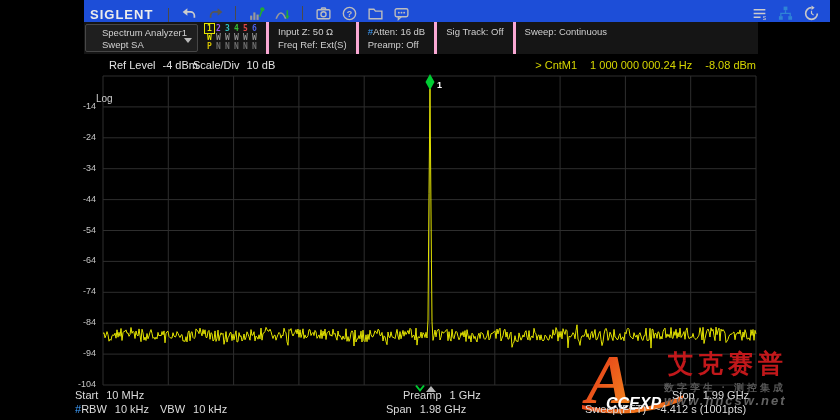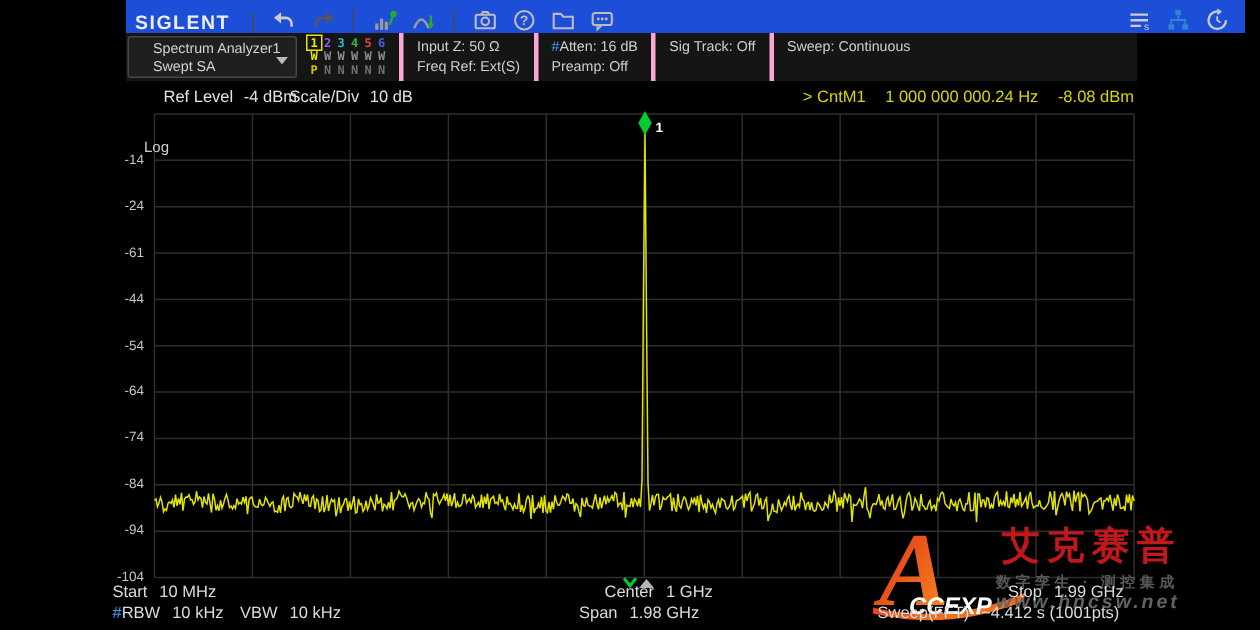--- a/index.html
+++ b/index.html
@@ -245,41 +245,41 @@
         <line x1="0" y1="278.1" x2="653" y2="278.1" stroke="#2e2e2e" stroke-width="1"></line>
         <line x1="0" y1="309" x2="653" y2="309" stroke="#2e2e2e" stroke-width="1"></line>
         <polyline points="0,257.6 1,256.7 2,261.8 3,259.2 4,255.6 5,258.7 6,265.2 7,263.2 8,264.3 9,259.6 10,258.7 11,259.6 12,257.2 13,262.2 14,253.8 15,261.2 16,256.3 17,260.3 18,252.5 19,264.5 20,256.7 21,255.3 22,255.4 23,253.9 24,257.2 25,257.0 26,260.3 27,258.6 28,251.5 29,257.3 30,255.3 31,256.3 32,262.5 33,255.0 34,258.9 35,260.0 36,252.9 37,259.4 38,265.7 39,253.2 40,256.8 41,264.1 42,261.0 43,264.5 44,257.5 45,262.8 46,260.0 47,256.2 48,253.6 49,257.4 50,262.3 51,261.3 52,263.3 53,261.1 54,262.9 55,256.4 56,260.0 57,259.0 58,260.0 59,255.5 60,258.9 61,254.9 62,266.8 63,257.4 64,255.7 65,255.3 66,260.5 67,261.7 68,262.0 69,262.1 70,256.7 71,260.0 72,261.1 73,260.3 74,255.6 75,257.3 76,259.8 77,261.5 78,259.2 79,258.6 80,265.1 81,264.7 82,265.6 83,260.7 84,265.9 85,256.8 86,254.9 87,264.8 88,256.6 89,255.7 90,261.5 91,262.5 92,261.6 93,252.9 94,254.5 95,255.2 96,257.7 97,252.1 98,256.6 99,259.9 100,253.5 101,258.1 102,253.8 103,261.4 104,261.6 105,255.7 106,254.4 107,263.3 108,256.7 109,257.6 110,265.0 111,264.1 112,254.9 113,265.4 114,262.4 115,254.1 116,264.7 117,259.8 118,256.8 119,258.5 120,257.3 121,268.3 122,263.4 123,255.6 124,266.1 125,261.7 126,260.1 127,256.7 128,256.5 129,264.6 130,258.2 131,263.8 132,259.0 133,254.8 134,266.0 135,265.5 136,256.6 137,260.5 138,259.7 139,265.0 140,263.3 141,258.0 142,263.8 143,261.3 144,255.8 145,258.1 146,260.8 147,264.2 148,253.6 149,259.4 150,258.9 151,255.7 152,264.9 153,260.1 154,261.1 155,263.2 156,258.8 157,262.9 158,252.1 159,264.2 160,257.5 161,256.9 162,255.4 163,251.4 164,253.4 165,255.0 166,255.2 167,253.2 168,255.6 169,259.4 170,262.5 171,259.5 172,259.1 173,264.2 174,261.2 175,258.5 176,256.4 177,257.8 178,262.2 179,259.2 180,259.8 181,252.2 182,255.8 183,256.8 184,265.8 185,269.3 186,253.5 187,254.5 188,252.6 189,257.7 190,260.0 191,257.8 192,256.3 193,253.6 194,257.9 195,253.0 196,261.3 197,253.8 198,261.5 199,258.2 200,252.8 201,262.6 202,258.9 203,261.7 204,261.3 205,259.6 206,253.7 207,253.8 208,259.5 209,257.6 210,256.4 211,259.6 212,254.4 213,256.0 214,262.3 215,260.6 216,258.9 217,262.4 218,253.8 219,262.6 220,255.1 221,259.9 222,253.1 223,263.5 224,256.9 225,255.9 226,254.9 227,259.5 228,258.8 229,260.2 230,253.2 231,258.3 232,257.3 233,261.2 234,264.2 235,255.0 236,260.1 237,259.4 238,261.3 239,263.7 240,260.0 241,262.8 242,262.9 243,252.8 244,265.3 245,260.6 246,265.4 247,262.7 248,256.8 249,254.8 250,256.8 251,270.0 252,254.0 253,266.0 254,263.1 255,262.8 256,259.5 257,262.8 258,255.2 259,266.0 260,254.2 261,264.7 262,265.7 263,258.8 264,265.7 265,258.4 266,263.5 267,254.2 268,258.5 269,260.8 270,260.7 271,258.1 272,254.8 273,256.0 274,257.6 275,253.3 276,254.0 277,259.5 278,259.5 279,256.4 280,265.0 281,259.8 282,260.9 283,265.3 284,268.7 285,256.0 286,261.1 287,261.5 288,255.8 289,260.6 290,261.4 291,261.5 292,262.7 293,257.9 294,253.4 295,260.0 296,263.6 297,255.6 298,262.8 299,258.7 300,254.4 301,260.2 302,255.5 303,258.5 304,256.6 305,254.5 306,258.1 307,252.3 308,253.4 309,261.5 310,259.6 311,259.3 312,264.0 313,252.1 314,269.1 315,260.8 316,261.3 317,261.5 318,256.1 319,262.1 320,256.7 321,258.2 322,261.5 323,256.3 324,262.0 325,244.1 326,117.4 327,12.6 328,136.0 329,245.7 330,264.4 331,259.8 332,254.0 333,260.9 334,255.1 335,253.5 336,253.6 337,264.0 338,261.2 339,255.5 340,257.0 341,256.8 342,255.4 343,254.7 344,253.4 345,264.7 346,255.7 347,262.5 348,265.1 349,253.2 350,261.2 351,262.7 352,258.1 353,255.3 354,256.4 355,260.5 356,263.8 357,261.6 358,256.7 359,259.4 360,255.6 361,261.0 362,254.6 363,265.5 364,253.7 365,259.4 366,262.8 367,259.6 368,266.0 369,257.2 370,258.5 371,262.6 372,260.3 373,263.7 374,266.0 375,259.8 376,257.2 377,262.5 378,256.3 379,257.3 380,257.9 381,262.3 382,263.4 383,262.0 384,259.8 385,254.4 386,263.9 387,262.6 388,257.7 389,257.5 390,256.8 391,255.9 392,254.8 393,262.5 394,253.1 395,257.9 396,253.7 397,252.2 398,265.0 399,262.2 400,259.7 401,254.2 402,253.3 403,261.1 404,256.0 405,263.2 406,262.8 407,257.9 408,256.1 409,271.3 410,267.6 411,266.0 412,259.7 413,264.9 414,265.0 415,265.7 416,256.9 417,261.0 418,264.2 419,261.9 420,258.9 421,261.0 422,256.2 423,254.7 424,261.1 425,263.9 426,254.6 427,264.3 428,261.4 429,259.9 430,261.8 431,252.3 432,256.7 433,257.9 434,264.1 435,259.6 436,258.9 437,264.1 438,258.8 439,263.9 440,264.8 441,264.1 442,259.1 443,260.1 444,262.1 445,264.1 446,263.7 447,258.8 448,260.5 449,262.4 450,253.7 451,259.1 452,258.2 453,251.6 454,254.2 455,265.1 456,255.6 457,261.3 458,255.4 459,262.9 460,252.7 461,255.8 462,258.4 463,253.6 464,254.8 465,271.9 466,260.2 467,260.9 468,260.7 469,258.9 470,256.7 471,258.1 472,262.8 473,254.7 474,248.8 475,263.1 476,265.1 477,269.4 478,262.4 479,260.0 480,259.8 481,260.4 482,257.7 483,253.4 484,261.1 485,257.6 486,262.8 487,263.6 488,257.3 489,255.4 490,261.7 491,258.1 492,253.5 493,263.7 494,263.6 495,260.9 496,257.1 497,255.4 498,263.3 499,269.6 500,265.9 501,258.2 502,253.8 503,252.4 504,255.4 505,264.4 506,261.7 507,256.2 508,258.4 509,261.8 510,264.6 511,253.4 512,261.0 513,261.6 514,263.6 515,263.3 516,259.6 517,257.6 518,263.7 519,261.7 520,260.9 521,264.8 522,256.3 523,257.9 524,253.6 525,252.2 526,253.3 527,259.7 528,261.1 529,262.1 530,263.0 531,256.7 532,260.0 533,261.2 534,258.9 535,264.7 536,258.4 537,256.7 538,260.1 539,263.6 540,264.4 541,259.8 542,259.8 543,252.1 544,264.4 545,264.3 546,264.1 547,252.3 548,272.1 549,253.3 550,253.5 551,262.3 552,257.4 553,257.5 554,262.3 555,255.8 556,256.4 557,263.2 558,260.3 559,263.0 560,255.7 561,253.3 562,252.1 563,261.7 564,257.9 565,260.6 566,258.4 567,261.7 568,251.5 569,261.9 570,262.4 571,255.6 572,259.4 573,253.3 574,262.3 575,256.6 576,261.0 577,252.1 578,261.5 579,259.9 580,258.1 581,255.6 582,263.3 583,254.7 584,251.9 585,259.3 586,262.6 587,261.8 588,261.0 589,261.3 590,257.4 591,261.7 592,262.7 593,263.5 594,262.3 595,260.9 596,259.1 597,251.7 598,256.0 599,264.0 600,251.3 601,267.5 602,262.7 603,258.0 604,254.5 605,253.0 606,255.6 607,261.0 608,251.8 609,255.1 610,253.3 611,259.7 612,264.6 613,251.1 614,258.7 615,254.3 616,252.1 617,264.9 618,253.1 619,255.2 620,253.6 621,255.0 622,257.2 623,266.5 624,265.1 625,263.3 626,260.1 627,258.5 628,258.3 629,257.8 630,256.6 631,256.0 632,263.7 633,257.9 634,257.9 635,256.1 636,258.0 637,253.9 638,259.3 639,264.4 640,256.0 641,261.2 642,253.7 643,257.0 644,262.9 645,262.8 646,261.9 647,264.4 648,253.8 649,259.4 650,253.5 651,264.3 652,254.3 653,257.9" fill="none" stroke="#e3e300" stroke-width="1"></polyline>
         <polygon points="327,-2 331.5,6 327,14 322.5,6" fill="#00cc33"></polygon>
         <text x="334" y="12" font-size="9" font-weight="bold" fill="#ffffff" font-family="Liberation Sans,sans-serif">1</text>
       </svg>
   </div>
   <div class="ylabels" id="ylabels">
       <span class="ylab" style="top: 25.9px;">-14</span>
       <span class="ylab" style="top: 56.8px;">-24</span>
-      <span class="ylab" style="top: 87.7px;">-61</span>
+      <span class="ylab" style="top: 87.7px;">-34</span>
       <span class="ylab" style="top: 118.6px;">-44</span>
       <span class="ylab" style="top: 149.5px;">-54</span>
       <span class="ylab" style="top: 180.4px;">-64</span>
       <span class="ylab" style="top: 211.3px;">-74</span>
       <span class="ylab" style="top: 242.2px;">-84</span>
       <span class="ylab" style="top: 273.1px;">-94</span>
       <span class="ylab" style="top: 304px;">-104</span>
     </div>
 
   <svg class="belowmarks" style="left:414px;top:384px;" width="12" height="9">
     <path d="M2 1.5 L6 6.5 L10 1.5" fill="none" stroke="#00cc33" stroke-width="2"></path>
   </svg>
   <span class="ctri"></span>
 
   <div class="footer">
     <span class="f" style="left:75px;top:389px;">
       <span>Start</span><span class="v">10 MHz</span>
     </span>
     <span class="f" style="left:403px;top:389px;">
-      <span>Center</span><span class="v">1 GHz</span>
+      <span>Preamp</span><span class="v">1 GHz</span>
     </span>
     <span class="f" style="left:672px;top:389px;">
       <span>Stop</span><span class="v">1.99 GHz</span>
     </span>
     <span class="f" style="left:75px;top:403px;">
       <span class="hash">#</span><span>RBW</span><span class="v">10 kHz</span>
     </span>
     <span class="f" style="left:160px;top:403px;">
       <span>VBW</span><span class="v">10 kHz</span>
     </span>

